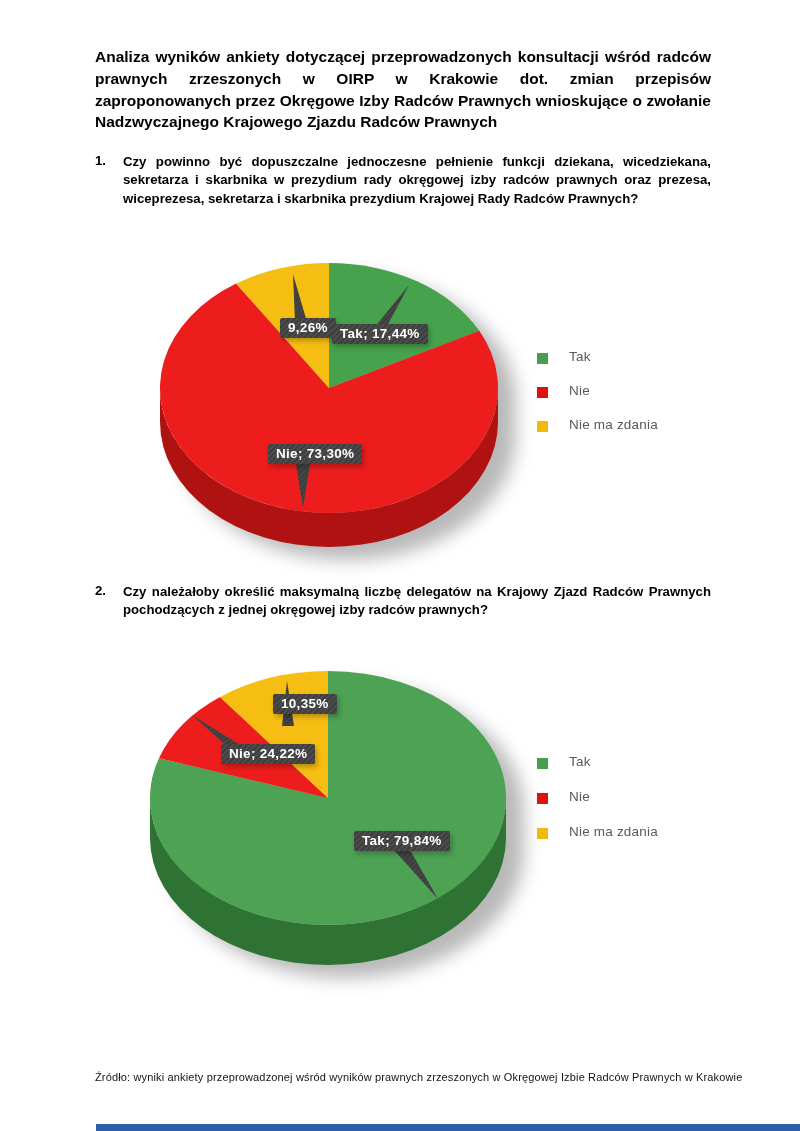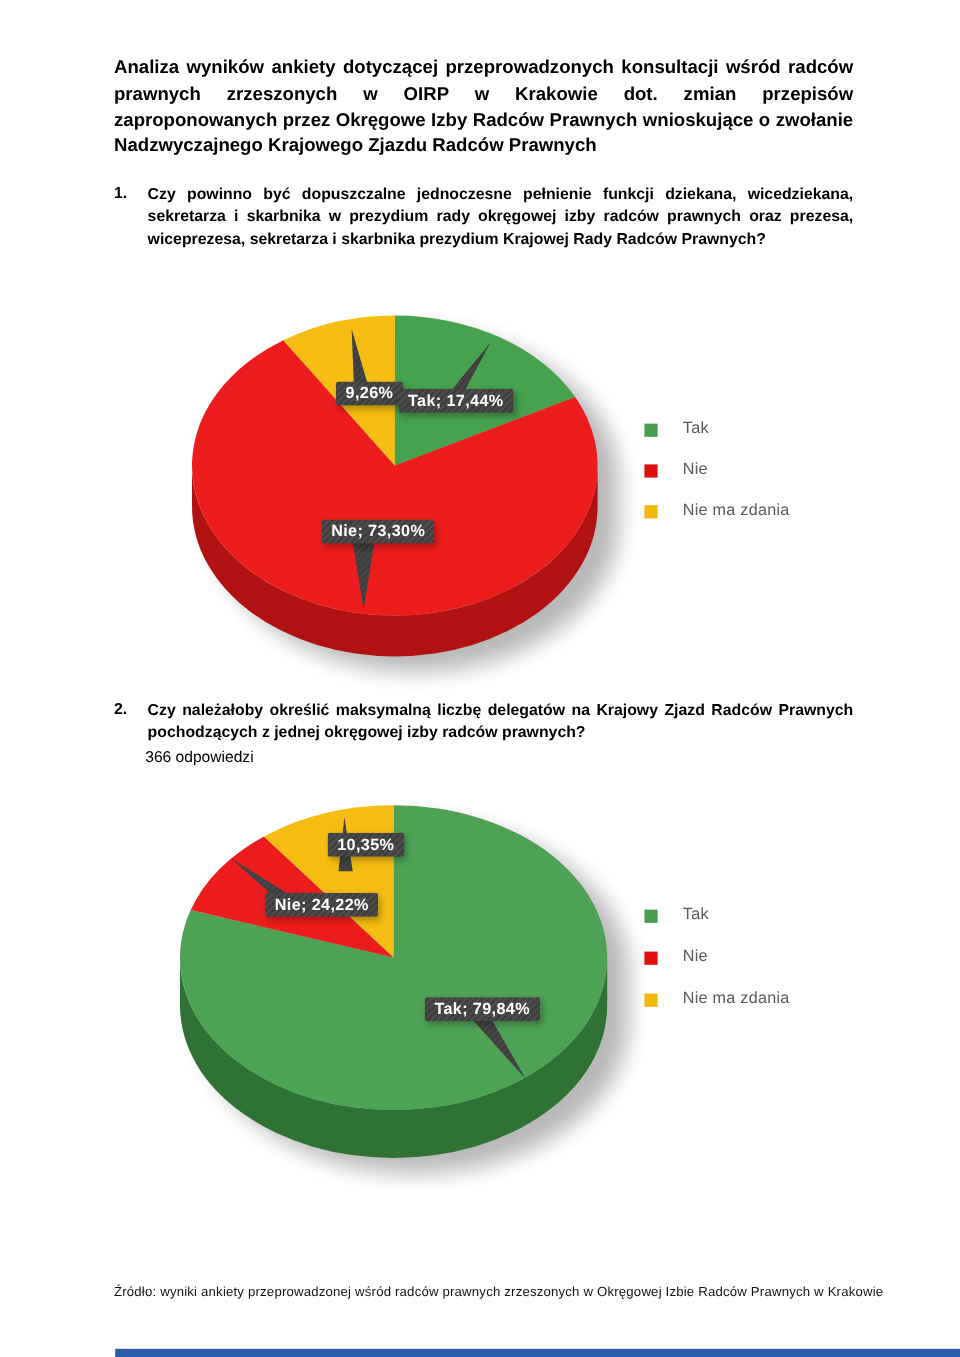--- a/index.html
+++ b/index.html
@@ -63,41 +63,40 @@
         <path d="M 328 798 L 158.90705706771806 758.3289470267435 A 178 127 0 0 1 219.983687682729 697.0566922648709 Z" fill="#ee1d1d"></path>
         <path d="M 328 798 L 219.983687682729 697.0566922648709 A 178 127 0 0 1 328.0000000000001 671 Z" fill="#f6be12"></path>
       <polygon points="282,726 294,726 287,681" fill="url(#hatch)"></polygon>
       <polygon points="229,748 245,748 192,715" fill="url(#hatch)"></polygon>
       <polygon points="394,850 410,850 438,899" fill="url(#hatch)"></polygon>
     </g>
   </svg>
 
   <div class="callout" style="left:280px;top:318px;">9,26%</div>
   <div class="callout" style="left:332px;top:324px;">Tak; 17,44%</div>
-  <div class="callout" style="left:268px;top:433px;text-align:right;">Nie; 73,30%</div>
+  <div class="callout" style="left:268px;top:444px;text-align:right;">Nie; 73,30%</div>
 
   <div class="legend" style="left:537px;top:351px;">
     <div class="legend-item">
       <span class="swatch" style="background-color: rgb(74, 157, 79);"></span>
       <span>Tak</span>
     </div>
     <div class="legend-item">
       <span class="swatch" style="background-color: rgb(224, 16, 16);"></span>
       <span>Nie</span>
     </div>
     <div class="legend-item">
       <span class="swatch" style="background-color: rgb(242, 185, 13);"></span>
       <span>Nie ma zdania</span>
     </div>
   </div>
 
   <div class="question" style="left:95px;top:583px;">
     <span class="q-num">2.</span>
     <div class="q-text">Czy należałoby określić maksymalną liczbę delegatów na Krajowy Zjazd Radców Prawnych pochodzących z jednej okręgowej izby radców prawnych?</div>
-    <div class="q-resp">366 odpowiedzi</div>
   </div>
 
   <div class="callout" style="left:273px;top:694px;">10,35%</div>
   <div class="callout" style="left:221px;top:744px;">Nie; 24,22%</div>
   <div class="callout" style="left:338px;top:831px;margin-left:16px;">Tak; 79,84%</div>
 
   <div class="legend g2" style="left:537px;top:756px;">
     <div class="legend-item">
       <span class="swatch" style="background-color: rgb(74, 157, 79);"></span>
       <span>Tak</span>
@@ -105,17 +104,17 @@
     <div class="legend-item">
       <span class="swatch" style="background-color: rgb(224, 16, 16);"></span>
       <span>Nie</span>
     </div>
     <div class="legend-item">
       <span class="swatch" style="background-color: rgb(242, 185, 13);"></span>
       <span>Nie ma zdania</span>
     </div>
   </div>
 
-  <div class="footer">Źródło: wyniki ankiety przeprowadzonej wśród radców prawnych zrzeszonych w Okręgowej Izbie Radców Prawnych w Krakowie</div>
+  <div class="footer">Źródło: wyniki ankiety przeprowadzonej wśród wyników prawnych zrzeszonych w Okręgowej Izbie Radców Prawnych w Krakowie</div>
 
   <div class="bottom-bar" style="background-color: rgb(45, 93, 169);"></div>
 
 </div>
 
 </body></html>

